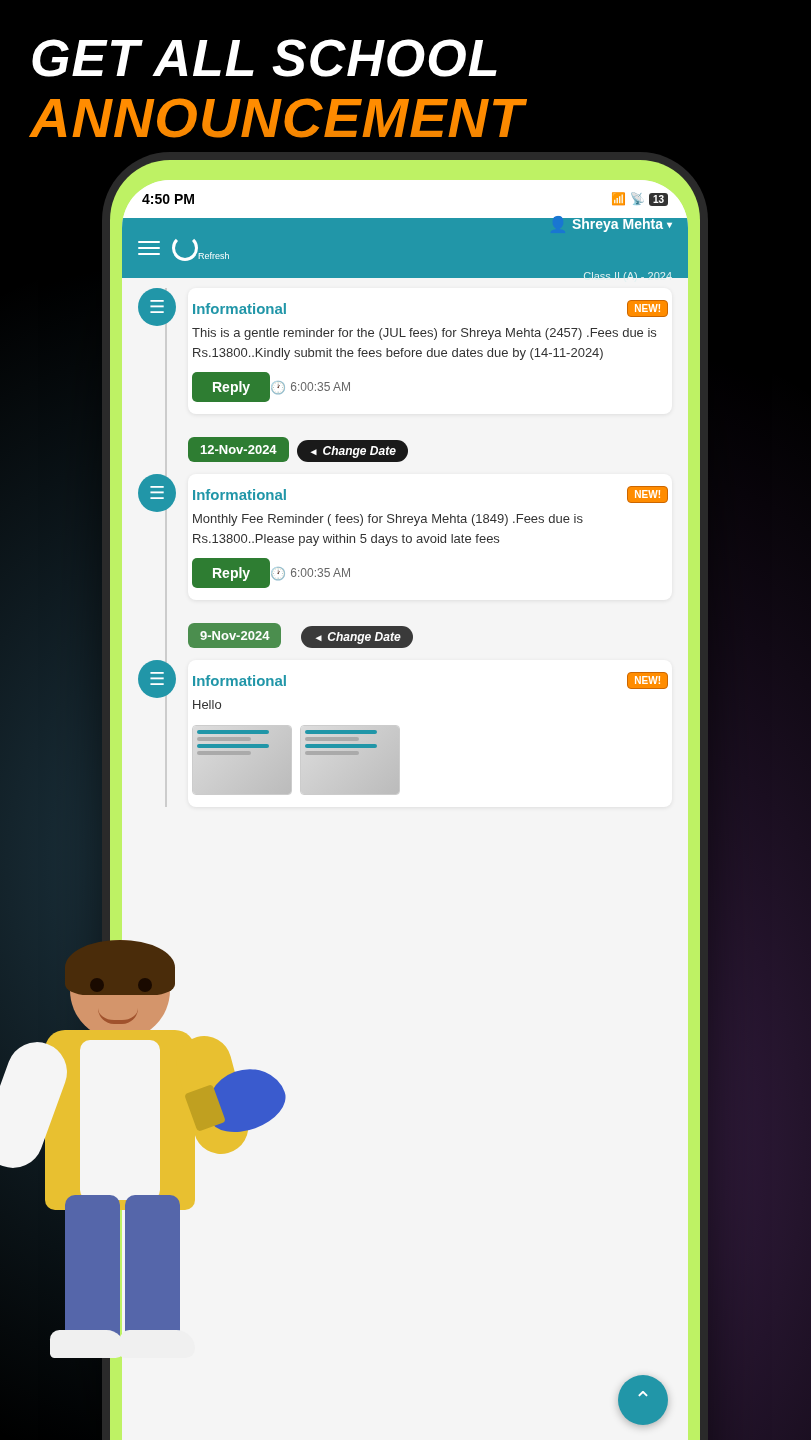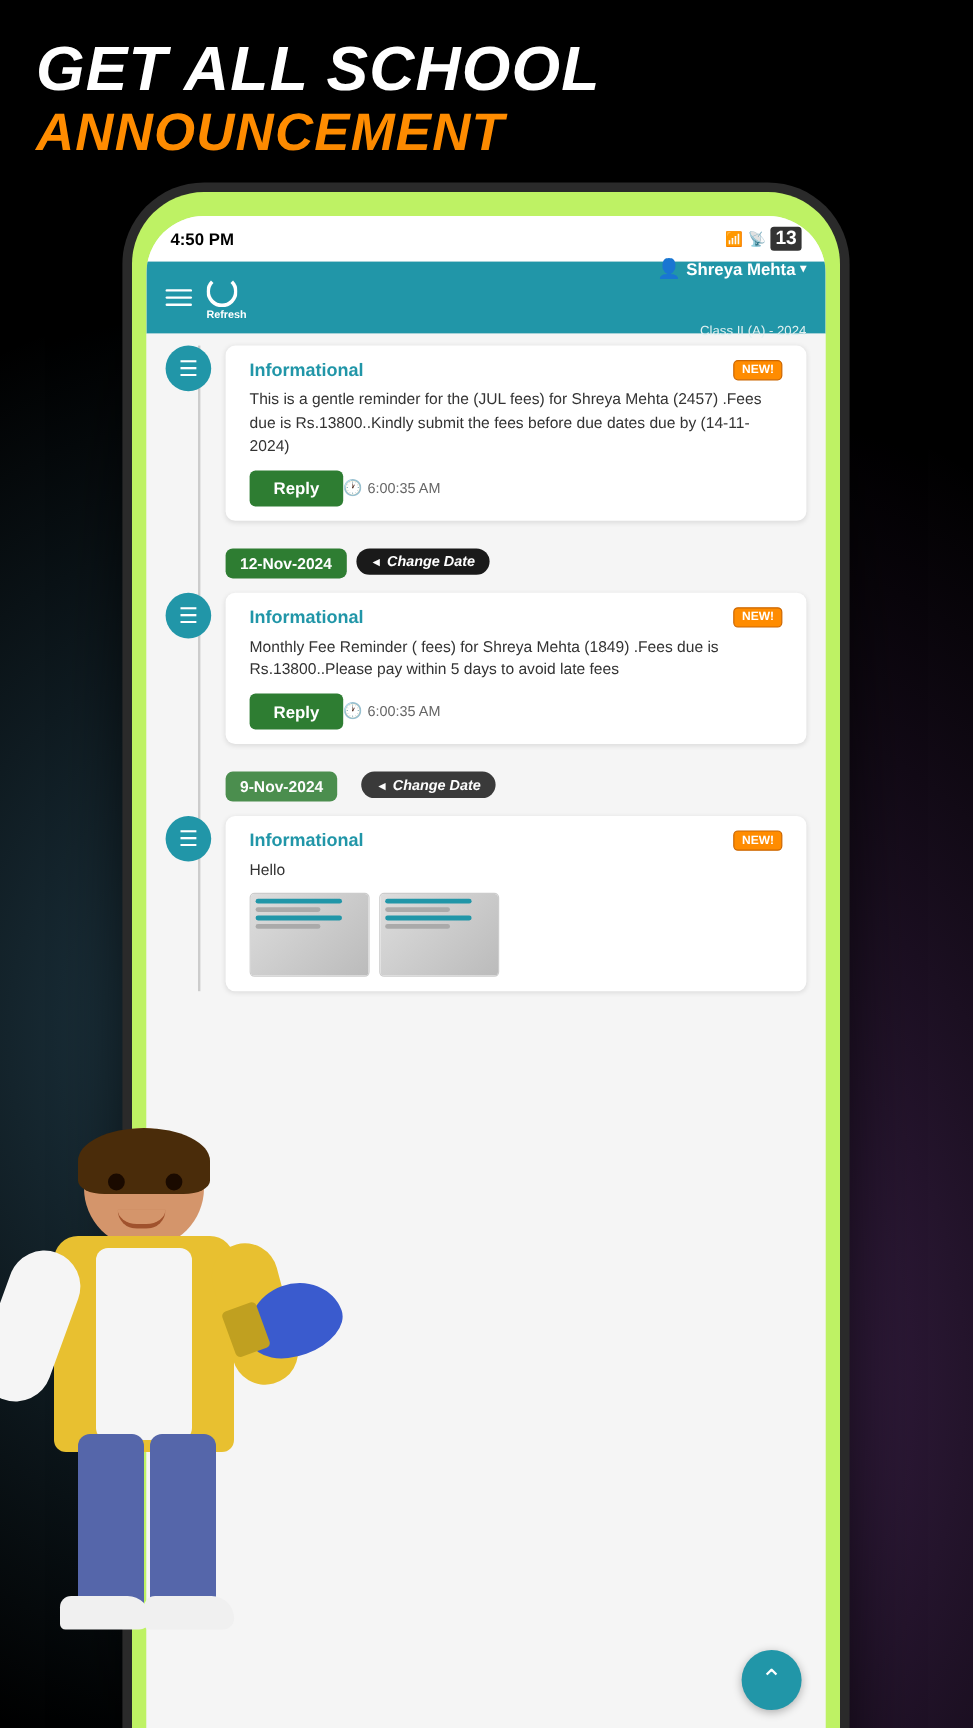--- a/index.html
+++ b/index.html
@@ -33,21 +33,21 @@
     .headline-line1 {
       font-size: 52px;
       font-weight: 900;
       color: #fff;
       font-family: 'Arial Black', sans-serif;
       text-transform: uppercase;
       letter-spacing: 1px;
       font-style: italic;
     }
     .headline-line2 {
-      font-size: 44px;
+      font-size: 56px;
       font-weight: 900;
       color: #FF8C00;
       font-family: 'Arial Black', sans-serif;
       text-transform: uppercase;
       letter-spacing: 1px;
       font-style: italic;
     }
 
     
     .phone-frame {
@@ -93,21 +93,21 @@
       align-items: center;
       gap: 4px;
       font-size: 12px;
       color: #000;
     }
     .battery-icon {
       display: inline-flex;
       align-items: center;
       background: #333;
       color: #fff;
-      font-size: 16px;
+      font-size: 10px;
       padding: 1px 4px;
       border-radius: 3px;
       font-weight: 700;
     }
 
     
     .app-header {
       background: #2196A8;
       padding: 8px 16px;
       display: flex;
@@ -128,23 +128,22 @@
     }
     .hamburger span {
       display: block;
       width: 22px;
       height: 2px;
       background: #fff;
       border-radius: 2px;
     }
     .refresh-btn {
       display: flex;
-      flex-direction: column;
-      align-items: flex-start;
-      font-weight: bold;
+      flex-direction: row;
+      align-items: flex-end;
     }
     .refresh-icon {
       width: 26px;
       height: 26px;
       border: 3px solid #fff;
       border-radius: 50%;
       border-top-color: transparent;
       display: inline-block;
     }
     .refresh-label {
@@ -219,21 +218,21 @@
       flex-shrink: 0;
       z-index: 1;
     }
     .avatar-icon {
       color: #fff;
       font-size: 18px;
     }
     .message-card {
       background: #fff;
       border-radius: 8px;
-      padding: 12px 20px;
+      padding: 12px 4px;
       flex: 1;
       box-shadow: 0 1px 4px rgba(0,0,0,0.1);
     }
     .card-header {
       display: flex;
       align-items: center;
       justify-content: space-between;
       margin-bottom: 6px;
     }
     .card-type {
@@ -277,21 +276,21 @@
       align-items: center;
       gap: 4px;
     }
     .clock-icon {
       font-size: 13px;
     }
 
     
     .date-separator {
       display: flex;
-      align-items: flex-start;
+      align-items: flex-end;
       gap: 8px;
       margin: 23px 0 12px 50px;
     }
     .date-badge {
       background: #2e7d32;
       color: #fff;
       padding: 5px 12px;
       border-radius: 6px;
       font-size: 13px;
       font-weight: 600;

